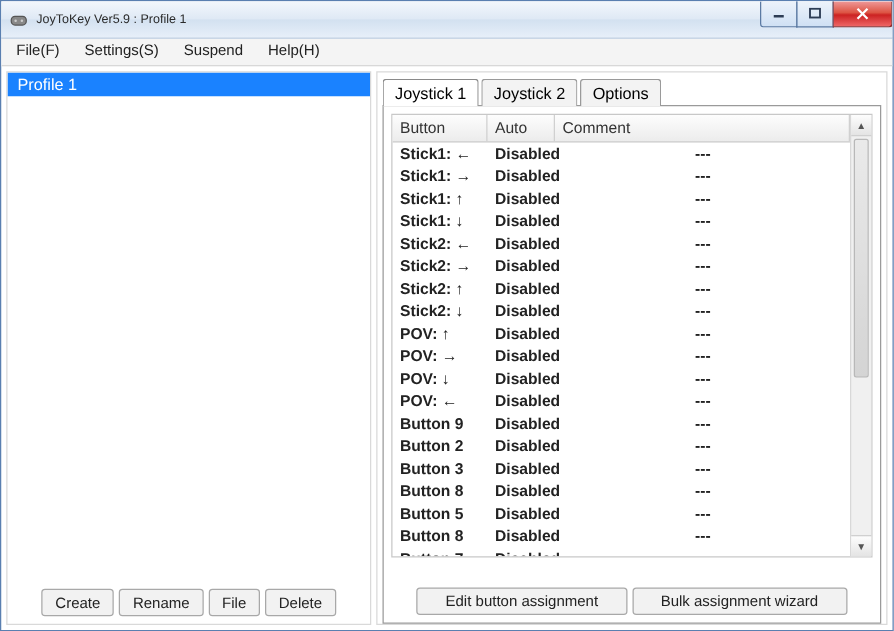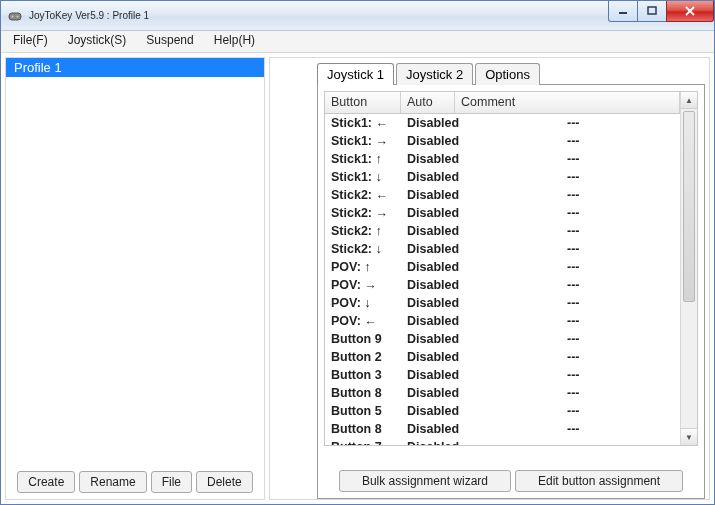--- a/index.html
+++ b/index.html
@@ -76,22 +76,22 @@
     height: calc(505px - 30px - 22px - 2px);
     padding: 4px;
     gap: 4px;
   }
   .panel {
     border: 1px solid #d9d9d9;
     display: flex;
     flex-direction: column;
     background: #fff;
   }
-  .left { width: 260px; }
-  .right { flex: 1; padding-left: 43px; }
+  .left { width: 292px; }
+  .right { flex: 1; }
   
   .profile-list {
     flex: 1;
     overflow: auto;
   }
   .profile-item {
     padding: 2px 8px;
     font-size: 13px;
   }
   .profile-item.sel {
@@ -246,21 +246,21 @@
     <div class="win-btn close">
       <svg width="12" height="12">
           <path d="M2 2 L10 10 M10 2 L2 10" stroke="#fff" stroke-width="1.8"></path>
         </svg>
     </div>
   </div>
 </div>
 
 <div class="menubar">
   <span class="mitem">File(F)</span>
-  <span class="mitem">Joystick(S)</span>
+  <span class="mitem">Settings(S)</span>
   <span class="mitem">Suspend</span>
   <span class="mitem">Help(H)</span>
 </div>
 
 <div class="main">
 
   <div class="panel left">
     <div class="profile-list" id="profile-list">
         <div class="profile-item sel">Profile 1</div>
       </div>
@@ -408,19 +408,19 @@
         </div>
         <div class="vscroll">
           <div class="arrow up">▲</div>
           <div class="track">
             <div class="thumb"></div>
           </div>
           <div class="arrow down">▼</div>
         </div>
       </div>
       <div class="btnrow">
+        <button class="btn wide">Edit button assignment</button>
         <button class="btn wide">Bulk assignment wizard</button>
-        <button class="btn wide">Edit button assignment</button>
       </div>
     </div>
   </div>
 
 </div>
 
 </body></html>

